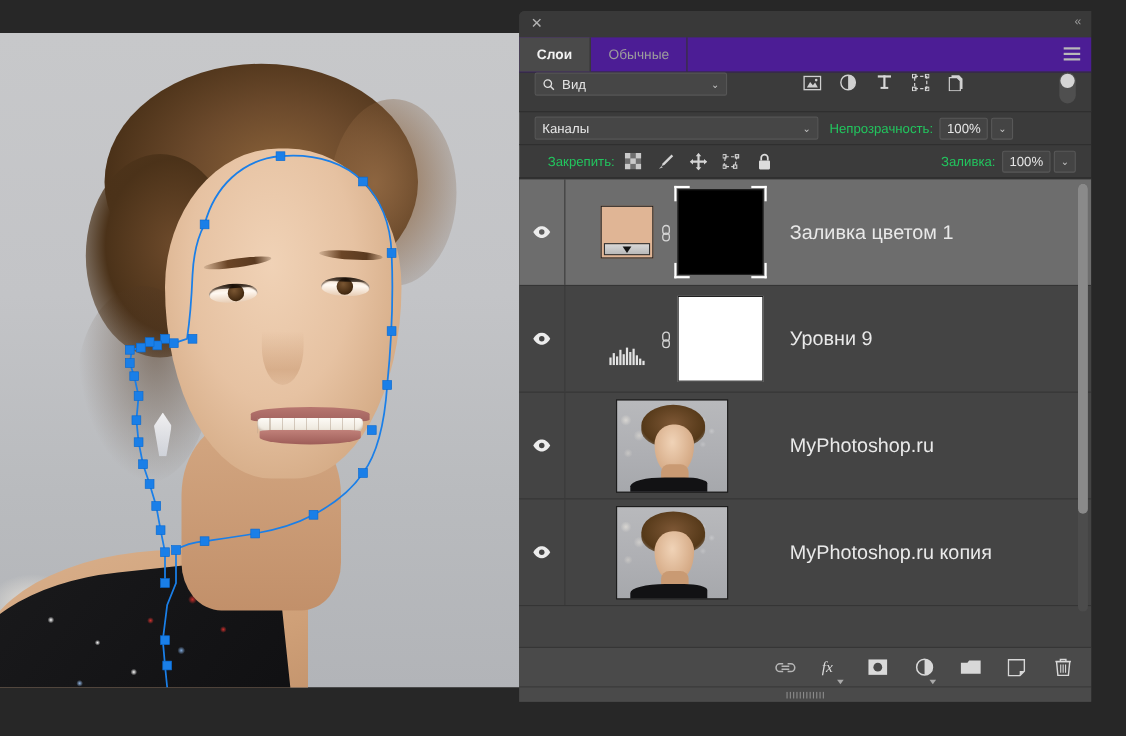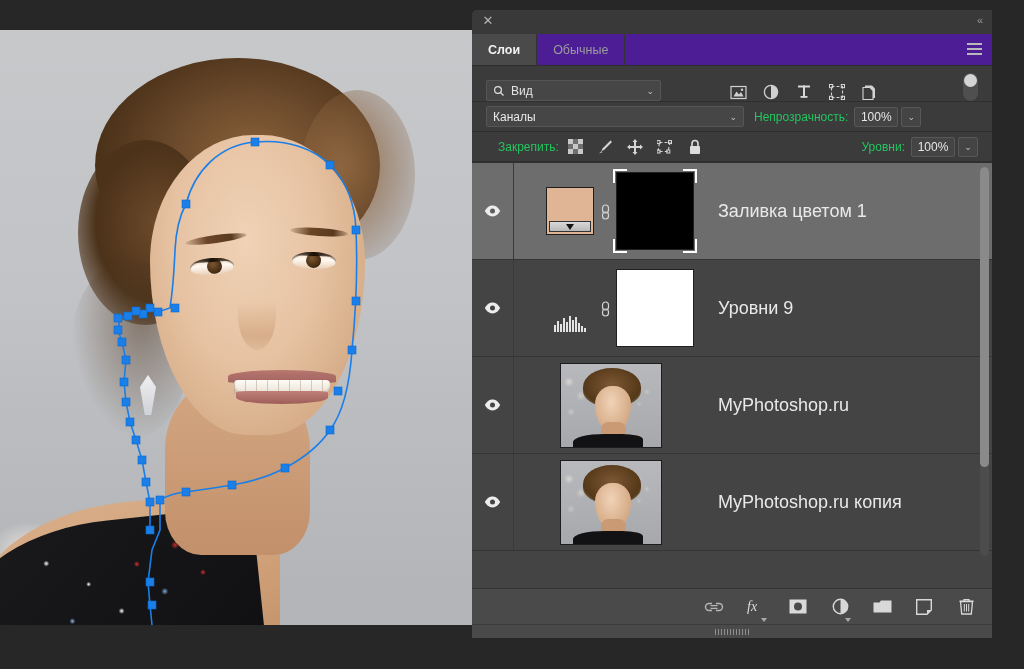--- a/index.html
+++ b/index.html
@@ -147,21 +147,21 @@
   }
   .tab.active { background: #4a4a4a; color: #f2f2f2; font-weight: bold; }
   #tab-filler { flex: 1; border-right: none; }
   #panel-menu {
     position: absolute; right: 10px; top: 9px; width: 15px; height: 13px; cursor: pointer;
   }
   #panel-menu i { display:block; height: 2px; background: #b9b9b9; margin-bottom: 3px; }
 
   
   #filter-row {
-    height: 36px; display: flex; align-items: flex-end; padding: 0 14px; flex: none;
+    height: 36px; display: flex; align-items: flex-start; padding: 0 14px; flex: none;
     background: #3b3b3b; border-bottom: 1px solid #2f2f2f; gap: 0;
   }
   #kind-select {
     width: 175px; height: 21px; background: #464646; border: 1px solid #565656;
     border-radius: 2px; display: flex; align-items: center; padding: 0 6px;
     position: relative; cursor: pointer; color: #e4e4e4; font-size: 12px;
   }
   #kind-select .magnifier { margin-right: 6px; display:inline-flex; }
   #kind-select .chev { position: absolute; right: 6px; color: #c3c3c3; font-size: 9px; }
   .filter-icons { display: flex; align-items: center; gap: 15px; margin-left: 68px; }
@@ -507,21 +507,21 @@
             <rect x="9.8" y="11" width="3" height="3" fill="none" stroke="#d8d8d8" stroke-width="1"></rect>
           </svg>
         </div>
         <div class="lockicon">
           <svg width="14" height="16" viewBox="0 0 14 16">
             <path d="M4 7 V4.5 A3 3 0 0 1 10 4.5 V7" fill="none" stroke="#dcdcdc" stroke-width="1.6"></path>
             <rect x="2" y="7" width="10" height="8" rx="1" fill="#dcdcdc"></rect>
           </svg>
         </div>
       </div>
-      <span class="field-label" style="margin-left:auto">Уровни:</span>
+      <span class="field-label" style="margin-left:auto">Заливка:</span>
       <div class="num-box">100%</div>
       <div class="num-chev">⌄</div>
     </div>
 
     <div id="layers-list">
 
       <div class="layer-row selected">
         <div class="eye-cell">
           <svg width="17" height="12" viewBox="0 0 17 12">
             <path d="M0.8 6 C3.5 1.6 6 0.6 8.5 0.6 C11 0.6 13.5 1.6 16.2 6 C13.5 10.4 11 11.4 8.5 11.4 C6 11.4 3.5 10.4 0.8 6 Z" fill="#ececec"></path>

